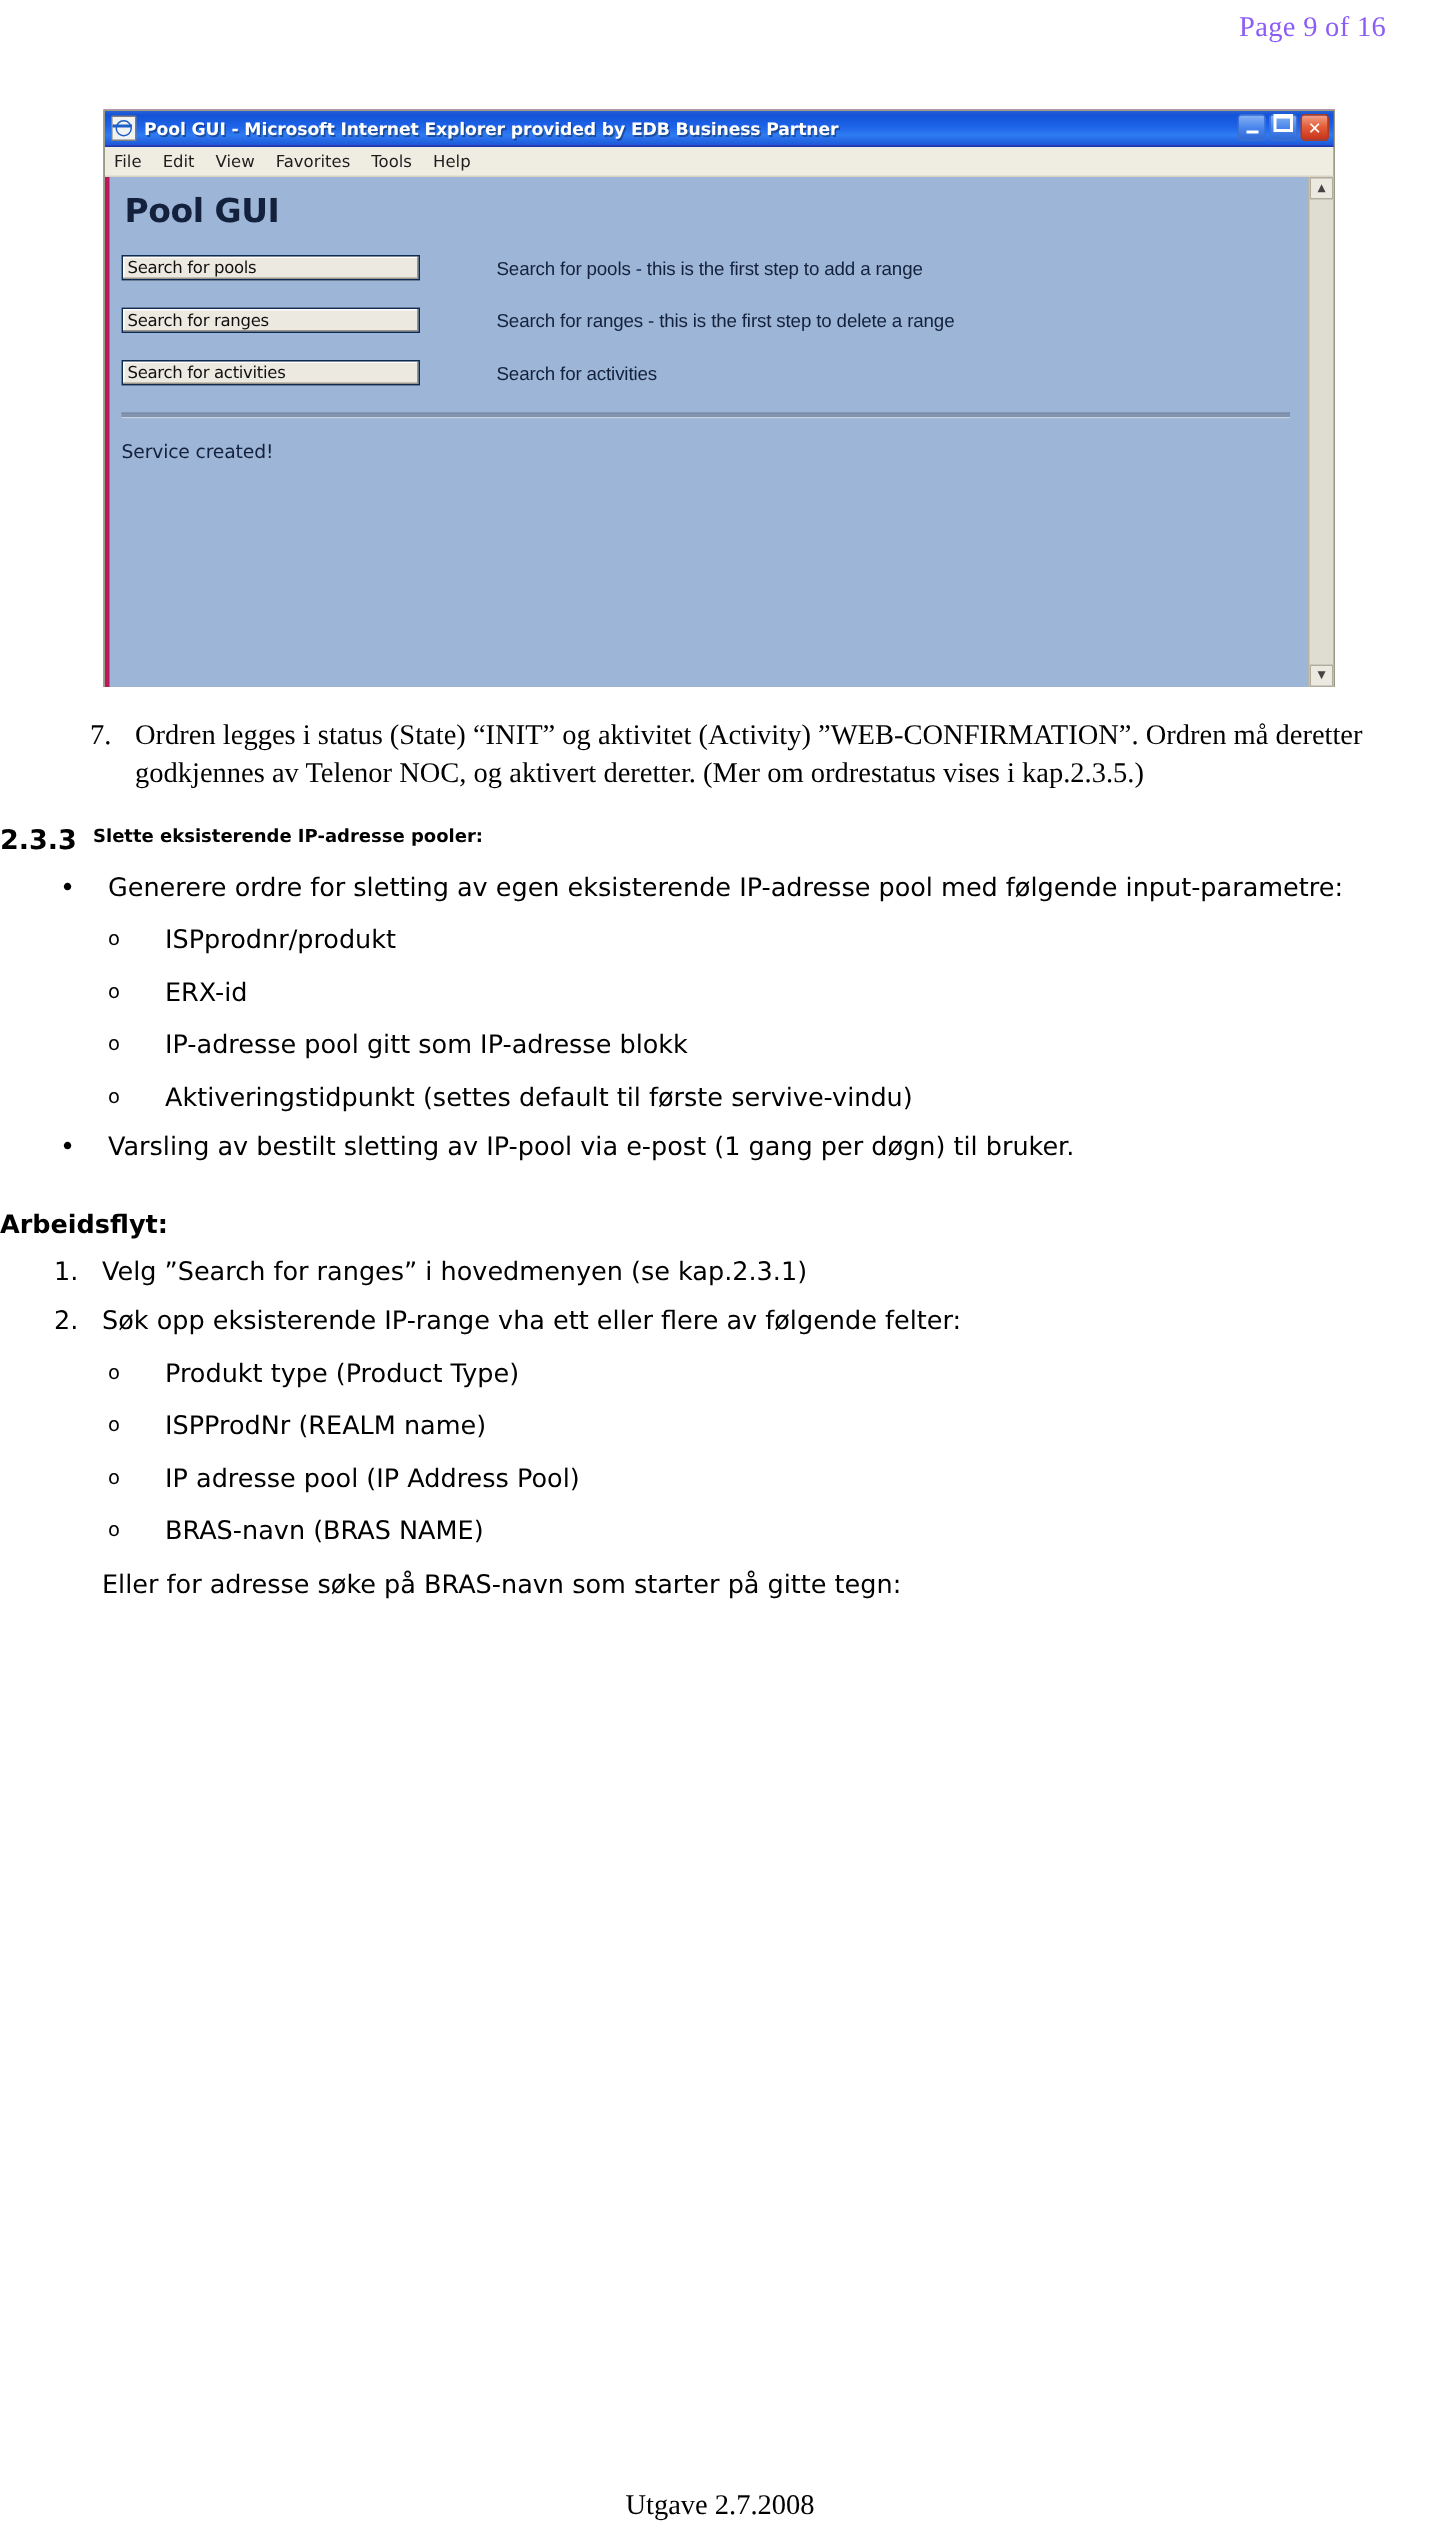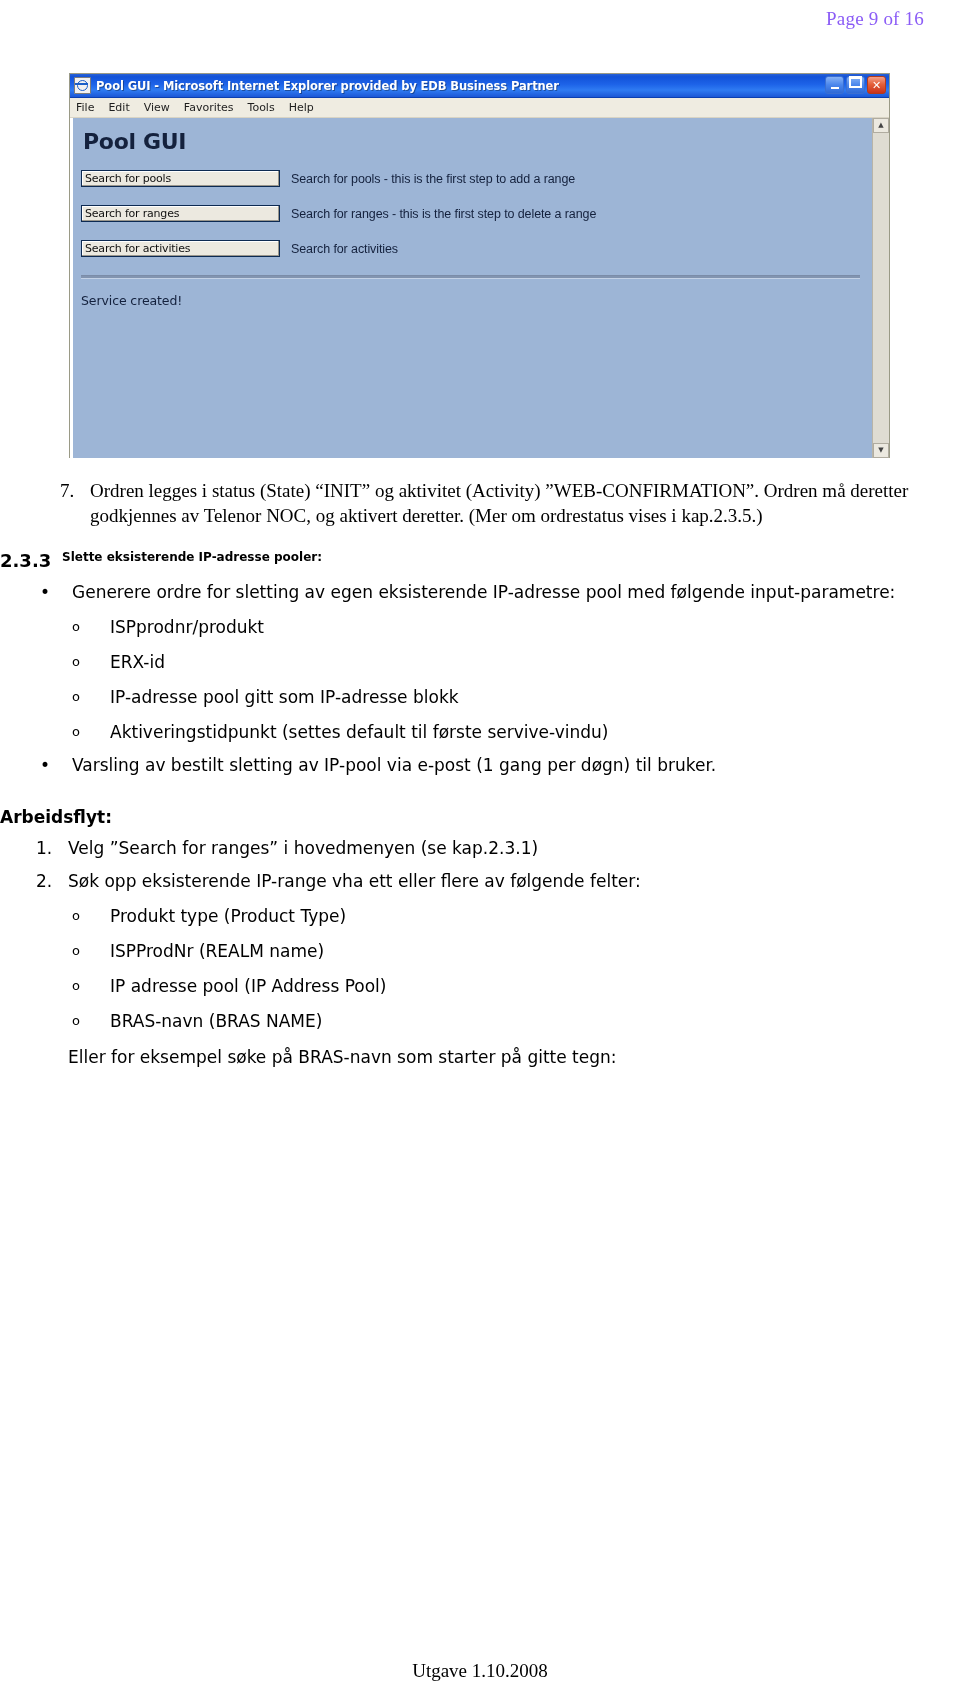--- a/index.html
+++ b/index.html
@@ -143,37 +143,38 @@
 
   .ie-body {
     position: relative;
     height: calc(100% - 43px);
     background: #9db5d6;
     display: flex;
   }
   .ie-doc {
     flex: 1 1 auto;
     background: #9db5d6;
-    border-left: 3px solid #ffffff;
+    border-left: 3px solid #be185d;
     padding: 8px 0 0 8px;
     position: relative;
     overflow: hidden;
   }
   .pool-title {
     font-family: "DejaVu Sans", sans-serif;
     font-size: 22px;
     font-weight: bold;
     color: #14213d;
     margin: 3px 0 16px 2px;
     letter-spacing: -0.3px;
   }
   .btn-row {
     display: flex;
     align-items: center;
     margin-bottom: 18px;
+    gap: 40px;
   }
   .ie-button {
     width: 199px;
     height: 17px;
     box-sizing: border-box;
     background: #ece9e0;
     border: 1px solid #0d2a52;
     box-shadow: inset -1px -1px 0 #9a968c, inset 1px 1px 0 #ffffff;
     font-family: "DejaVu Sans", sans-serif;
     font-size: 11px;
@@ -455,16 +456,16 @@
     <li class="subbullet">
       <span class="circ">o</span>
       <span class="text">IP adresse pool (IP Address Pool)</span>
     </li>
     <li class="subbullet">
       <span class="circ">o</span>
       <span class="text">BRAS-navn (BRAS NAME)</span>
     </li>
   </ol>
 
-  <div class="tail-note">Eller for eksempel søke på BRAS-navn som starter på gitte tegn:</div>
+  <div class="tail-note">Eller for adresse søke på BRAS-navn som starter på gitte tegn:</div>
 </div>
 
-<div class="page-footer">Utgave 1.10.2008</div>
+<div class="page-footer">Utgave 2.7.2008</div>
 
 </body></html>

